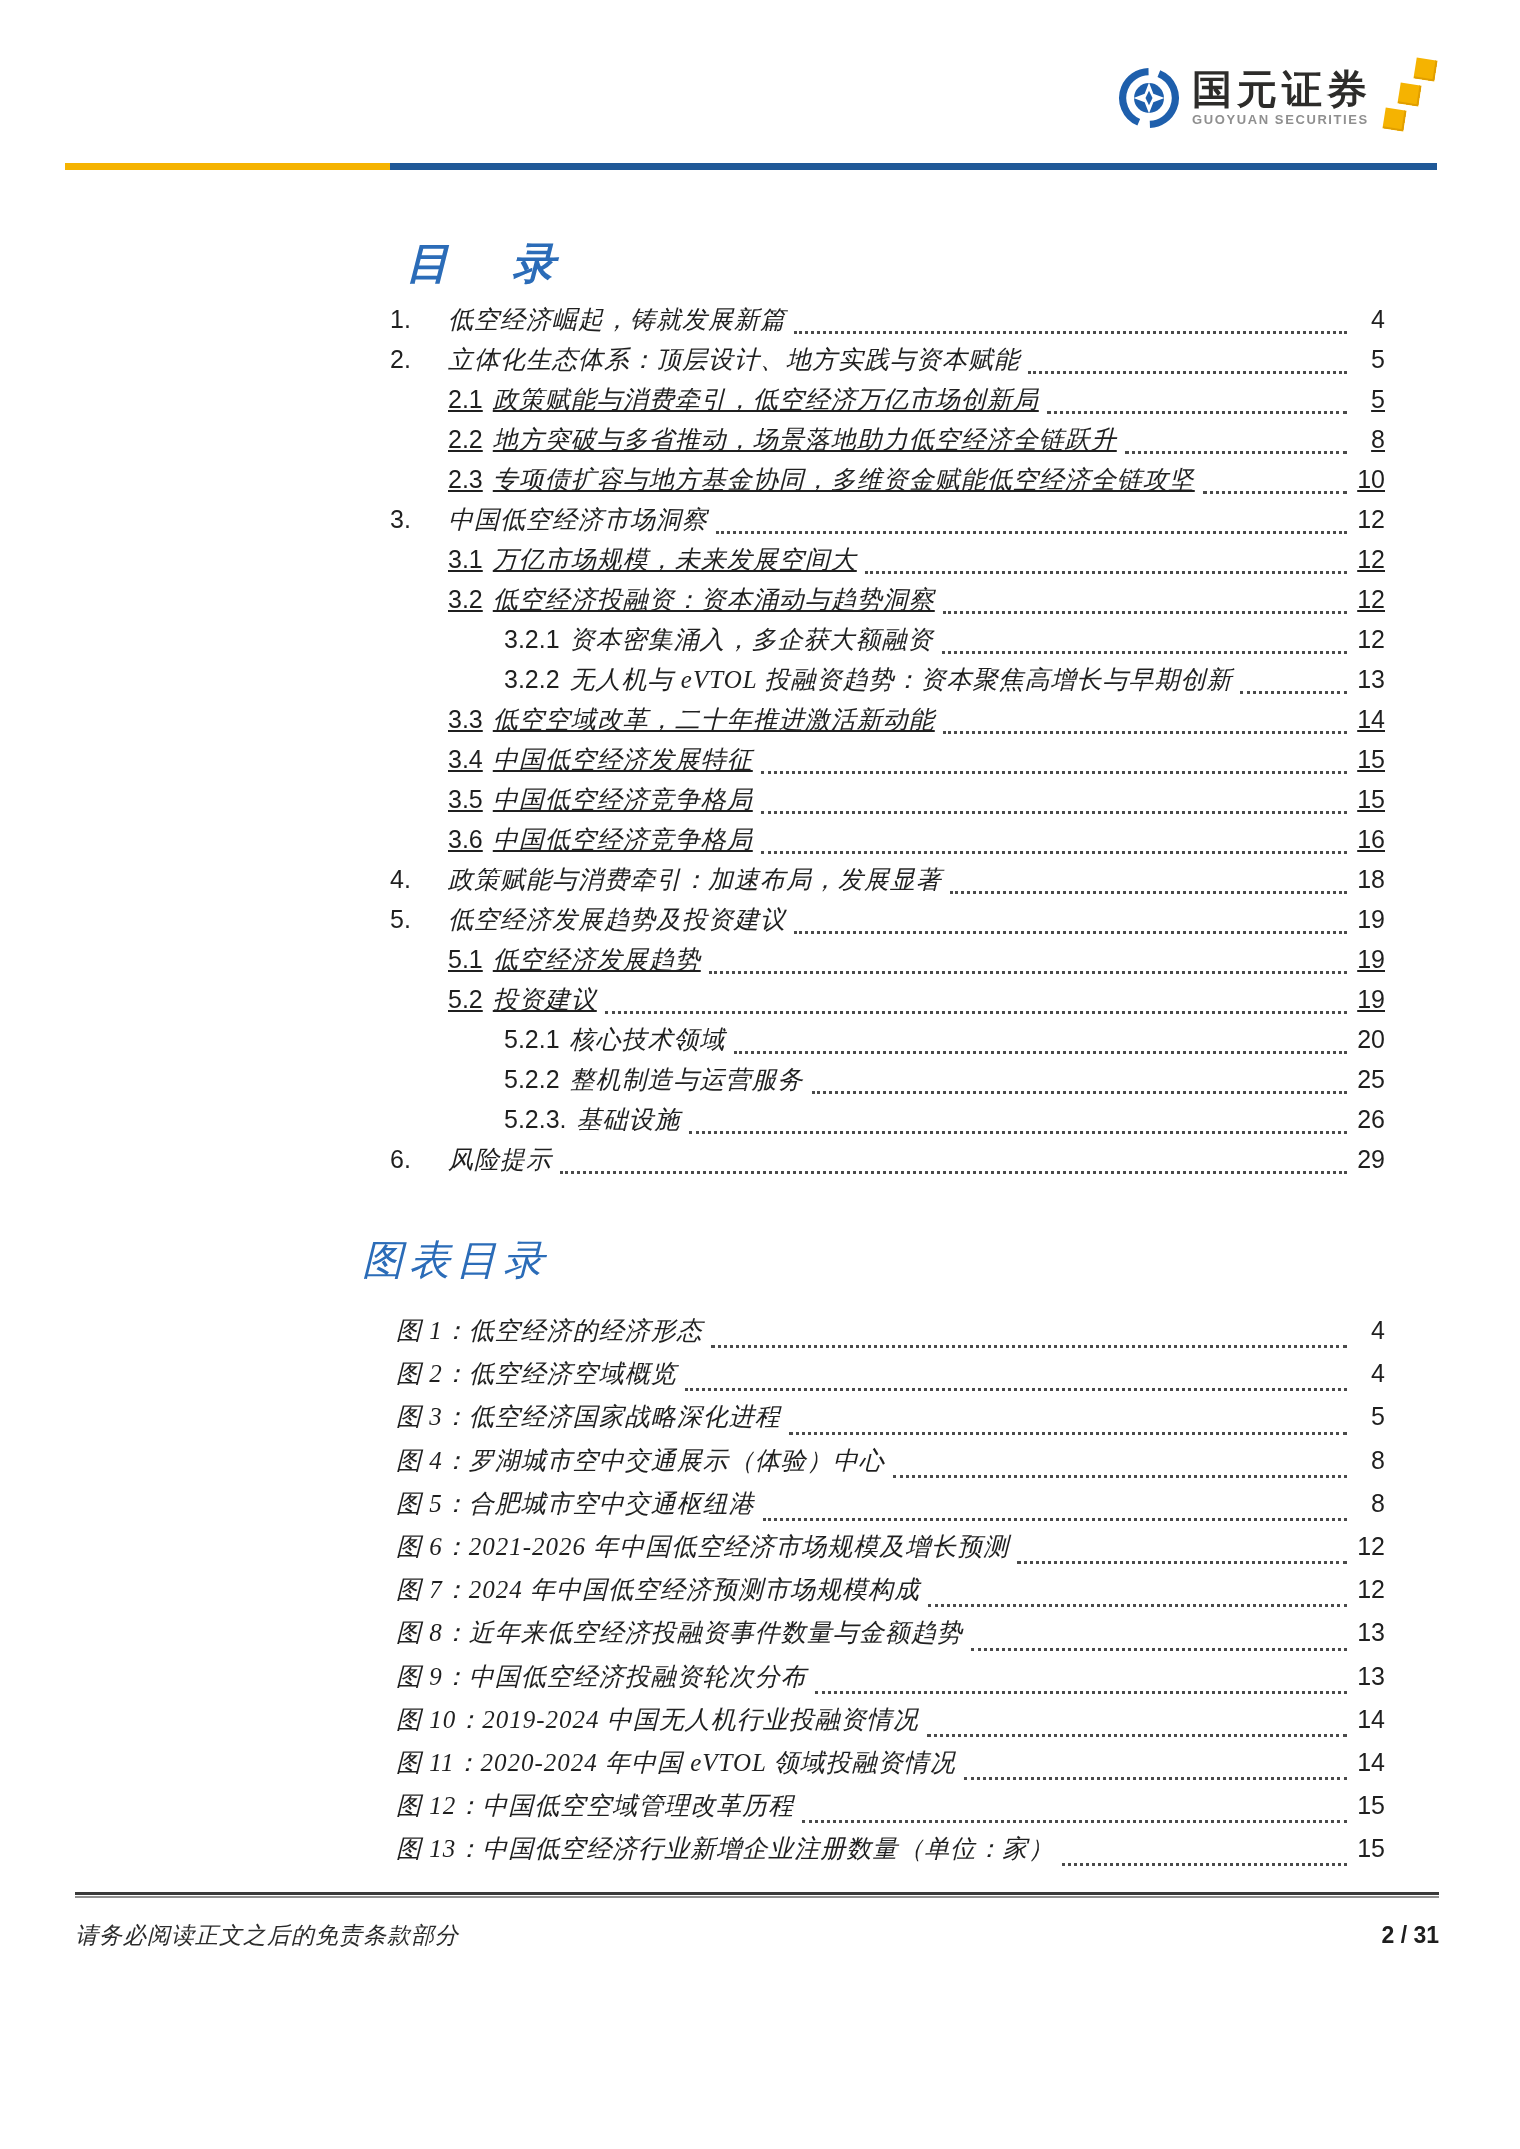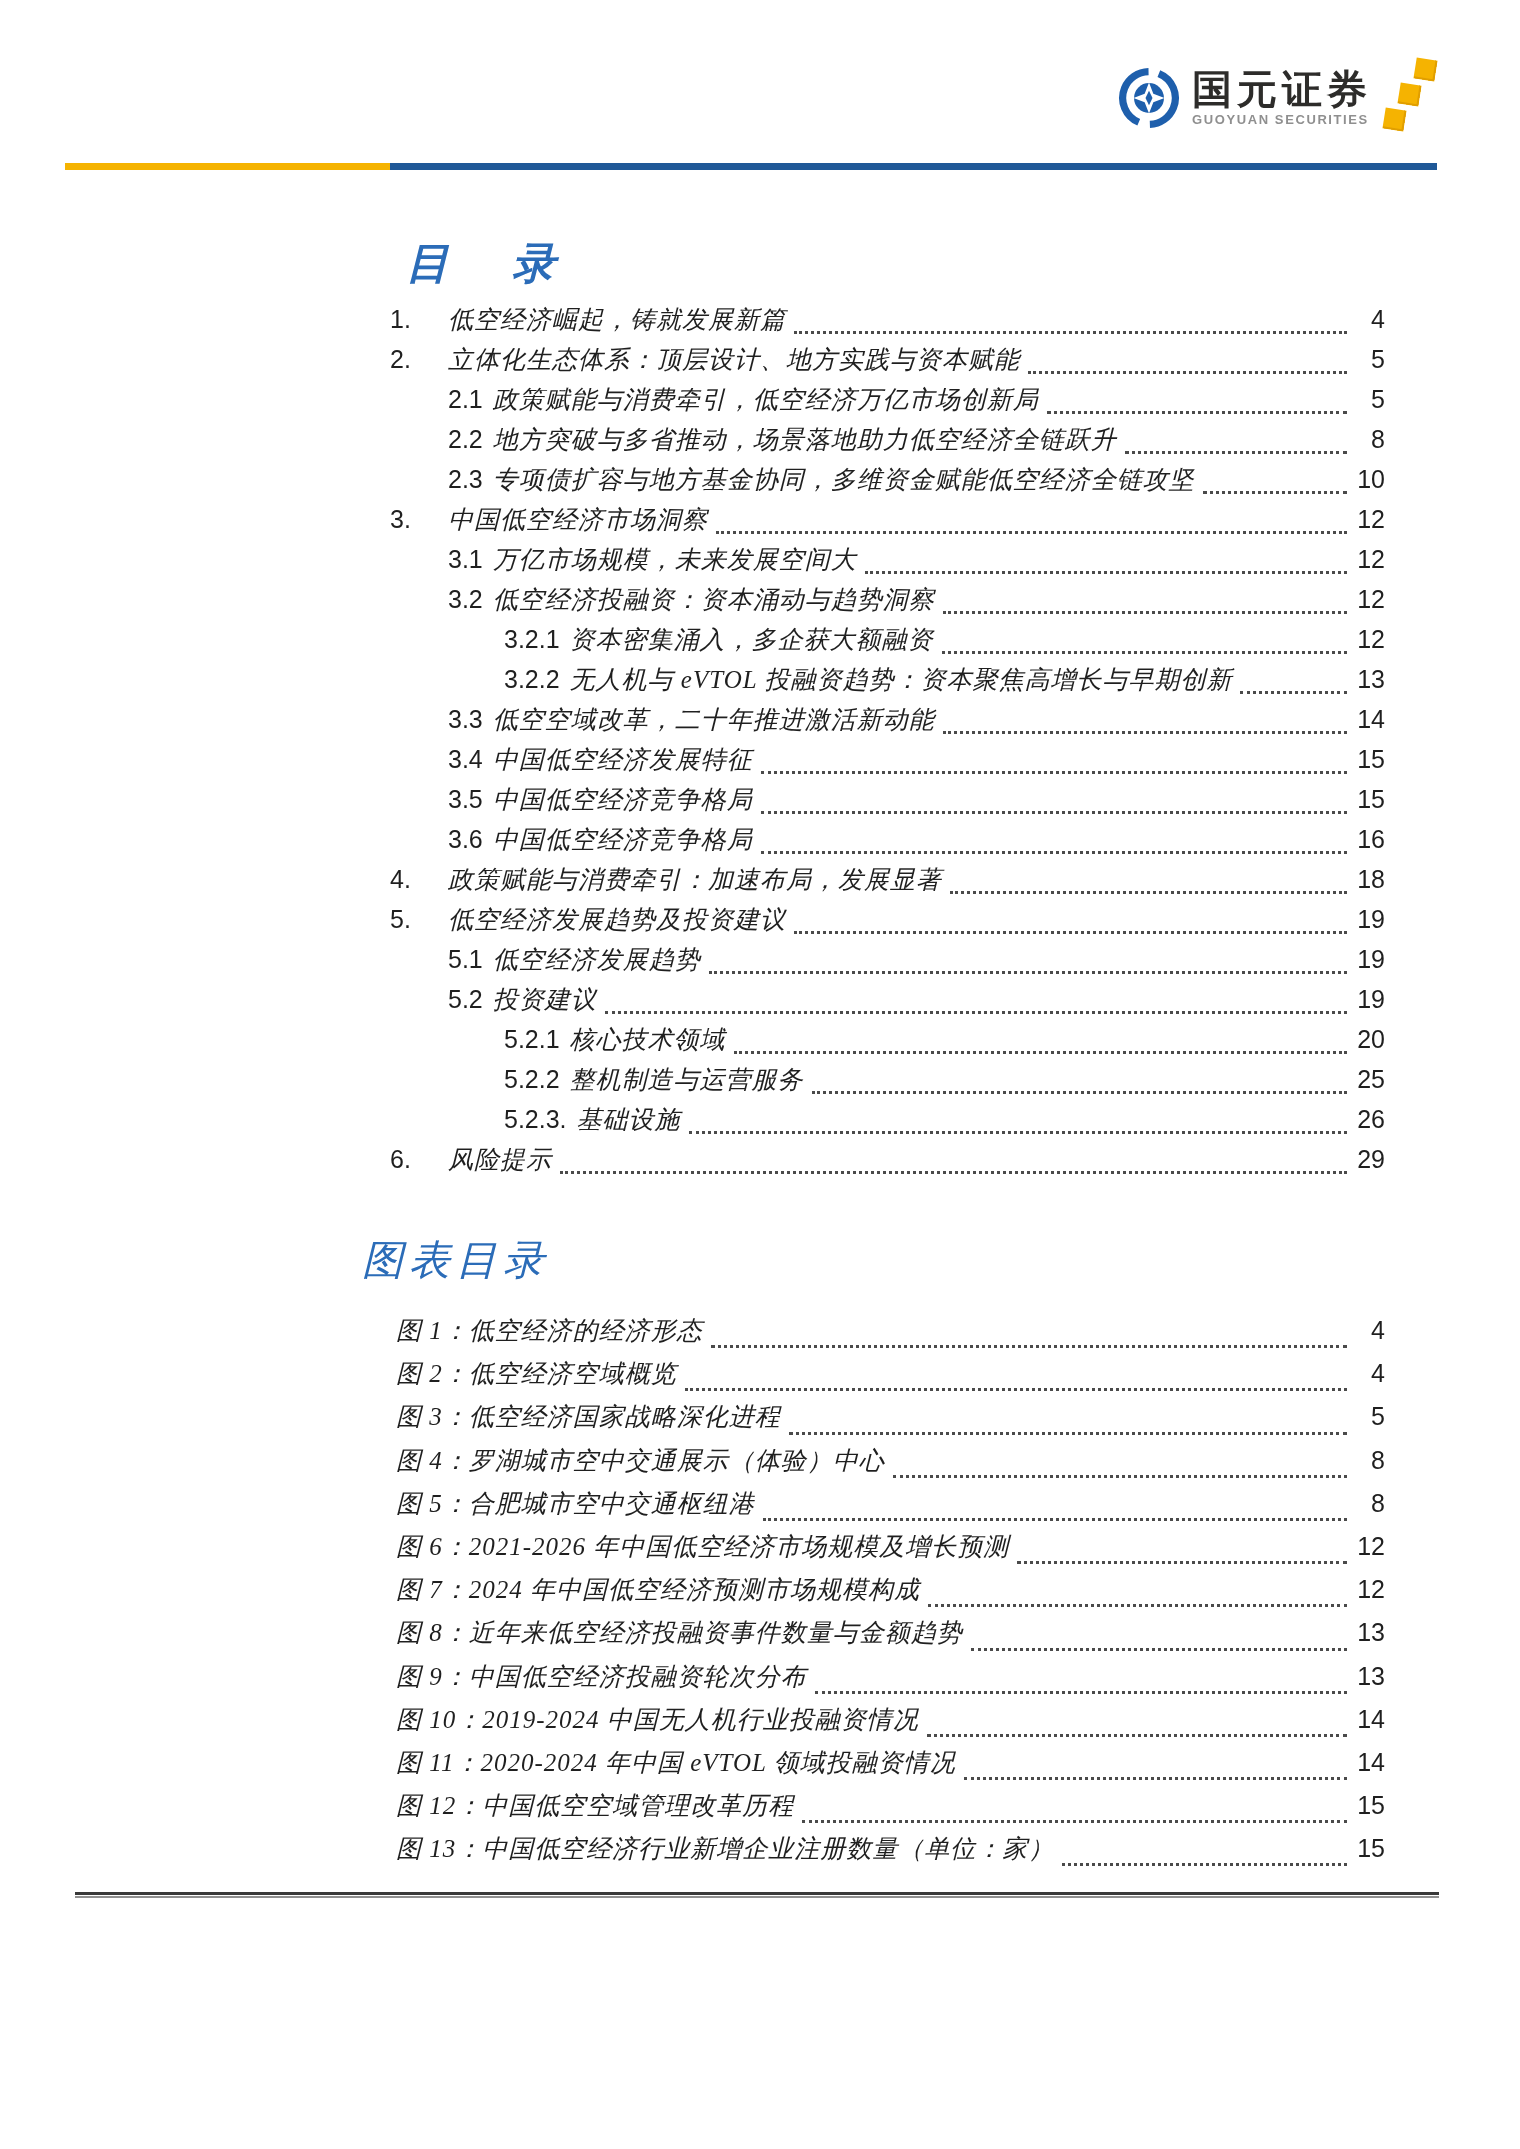--- a/index.html
+++ b/index.html
@@ -37,21 +37,21 @@
 
   
   .toc-list{position:absolute;left:390px;top:303px;width:995px;}
   .fig-list{position:absolute;left:396px;top:1314px;width:989px;}
 
   .row{display:flex;align-items:baseline;height:40px;font-size:25px;}
   .fig-list .row{height:43.2px;}
 
   .num{font-family:"Liberation Sans",sans-serif;font-style:normal;white-space:nowrap;}
   .lvl1 .num{width:58px;}
-  .lvl2{padding-left:58px;}
+  .lvl2{padding-left:58px;text-decoration:underline;}
   .lvl2 .num{margin-right:10px;}
   .lvl3{padding-left:114px;}
   .lvl3 .num{margin-right:10px;}
 
   .txt{font-style:italic;white-space:nowrap;letter-spacing:1px;}
   .leader{flex:1 1 auto;min-width:14px;align-self:flex-end;margin:0 6px 9px 8px;border-bottom:3px dotted #4a4a4a;}
   .pg{font-family:"Liberation Sans",sans-serif;min-width:32px;text-align:right;white-space:nowrap;}
 
   
   .foot-line{position:absolute;left:75px;top:1892px;width:1364px;height:1px;background:#fff;border-top:3px solid #3a3a3a;border-bottom:2px solid #8f8f8f;}
@@ -286,14 +286,18 @@
     <span class="pg">15</span>
   </div>
       <div class="row">
     <span class="txt">图 13：中国低空经济行业新增企业注册数量（单位：家）</span>
     <span class="leader"></span>
     <span class="pg">15</span>
   </div>
     </div>
 
   <div class="foot-line"></div>
+  <div class="foot-row">
+    <span class="foot-disclaimer">请务必阅读正文之后的免责条款部分</span>
+    <span class="foot-page">2 / 31</span>
+  </div>
 
 </div>
 
 </body></html>

